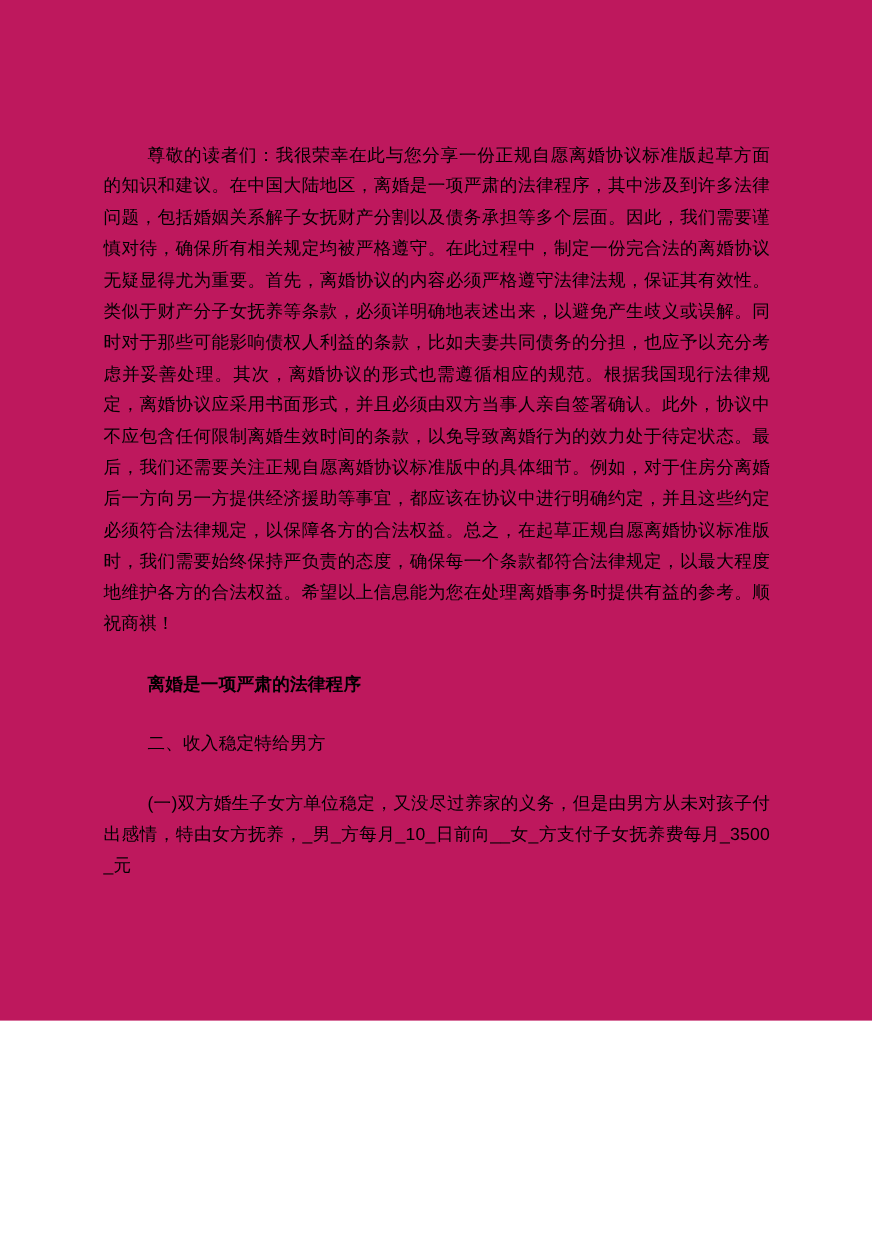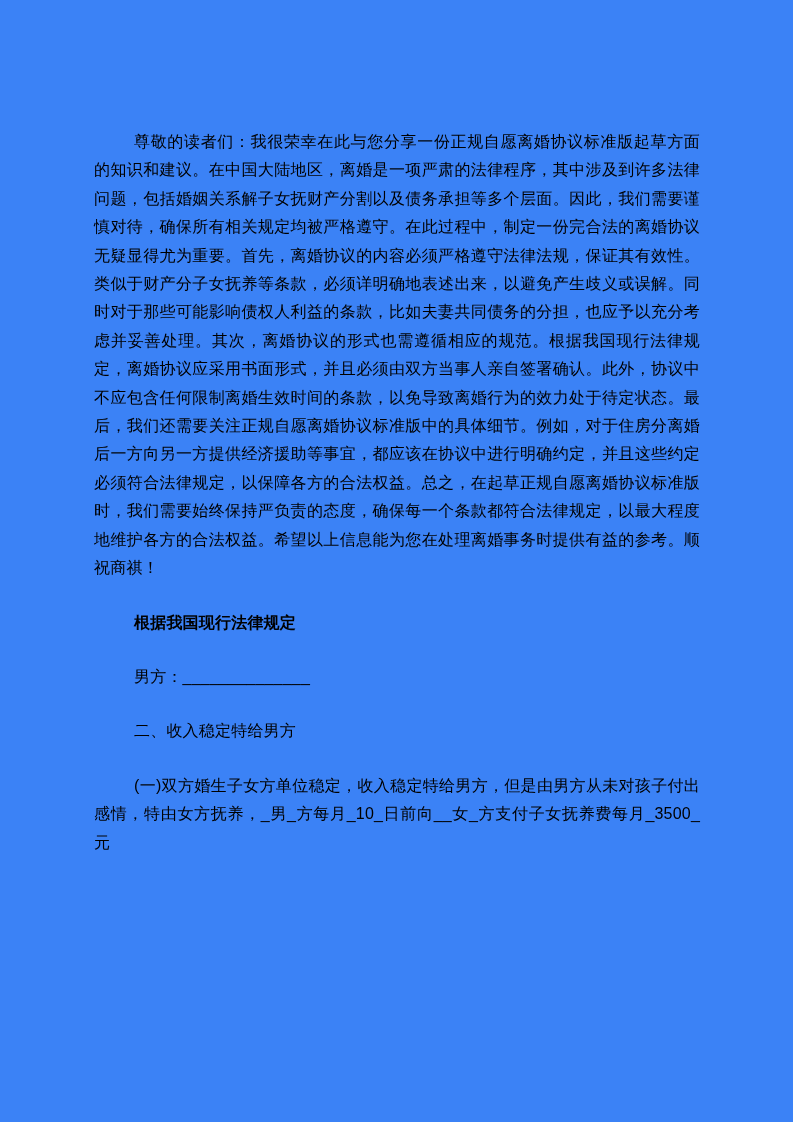--- a/index.html
+++ b/index.html
@@ -3,23 +3,23 @@
 <meta charset="utf-8">
 <style>
   html, body {
     margin: 0;
     padding: 0;
     background: #ffffff;
   }
   .page {
     position: relative;
     width: 793px;
-    height: 1122px;
+    height: 928px;
     margin: 0 auto;
-    background: #3b82f6;
+    background: #be185d;
     color: #000000;
     box-sizing: border-box;
     padding: 128px 93px 0 94px;
     font-family: "Liberation Sans", "DejaVu Sans", sans-serif;
     font-size: 16px;
     line-height: 28.4px;
     overflow: hidden;
   }
   .para {
     margin: 0 0 26px 0;
@@ -32,22 +32,21 @@
   .doc-title {
     font-weight: bold;
   }
 </style>
 </head>
 <body>
 
 <div class="page">
   <p class="para">尊敬的读者们：我很荣幸在此与您分享一份正规自愿离婚协议标准版起草方面的知识和建议。在中国大陆地区，离婚是一项严肃的法律程序，其中涉及到许多法律问题，包括婚姻关系解子女抚财产分割以及债务承担等多个层面。因此，我们需要谨慎对待，确保所有相关规定均被严格遵守。在此过程中，制定一份完合法的离婚协议无疑显得尤为重要。首先，离婚协议的内容必须严格遵守法律法规，保证其有效性。类似于财产分子女抚养等条款，必须详明确地表述出来，以避免产生歧义或误解。同时对于那些可能影响债权人利益的条款，比如夫妻共同债务的分担，也应予以充分考虑并妥善处理。其次，离婚协议的形式也需遵循相应的规范。根据我国现行法律规定，离婚协议应采用书面形式，并且必须由双方当事人亲自签署确认。此外，协议中不应包含任何限制离婚生效时间的条款，以免导致离婚行为的效力处于待定状态。最后，我们还需要关注正规自愿离婚协议标准版中的具体细节。例如，对于住房分离婚后一方向另一方提供经济援助等事宜，都应该在协议中进行明确约定，并且这些约定必须符合法律规定，以保障各方的合法权益。总之，在起草正规自愿离婚协议标准版时，我们需要始终保持严负责的态度，确保每一个条款都符合法律规定，以最大程度地维护各方的合法权益。希望以上信息能为您在处理离婚事务时提供有益的参考。顺祝商祺！</p>
 
-  <p class="para doc-title">根据我国现行法律规定</p>
+  <p class="para doc-title">离婚是一项严肃的法律程序</p>
 
-  <p class="para">男方：______________</p>
 
 
 
   <p class="para">二、收入稳定特给男方</p>
 
-  <p class="para">(一)双方婚生子女方单位稳定，收入稳定特给男方，但是由男方从未对孩子付出感情，特由女方抚养，_男_方每月_10_日前向__女_方支付子女抚养费每月_3500_元</p>
+  <p class="para">(一)双方婚生子女方单位稳定，又没尽过养家的义务，但是由男方从未对孩子付出感情，特由女方抚养，_男_方每月_10_日前向__女_方支付子女抚养费每月_3500_元</p>
 </div>
 
 </body></html>

